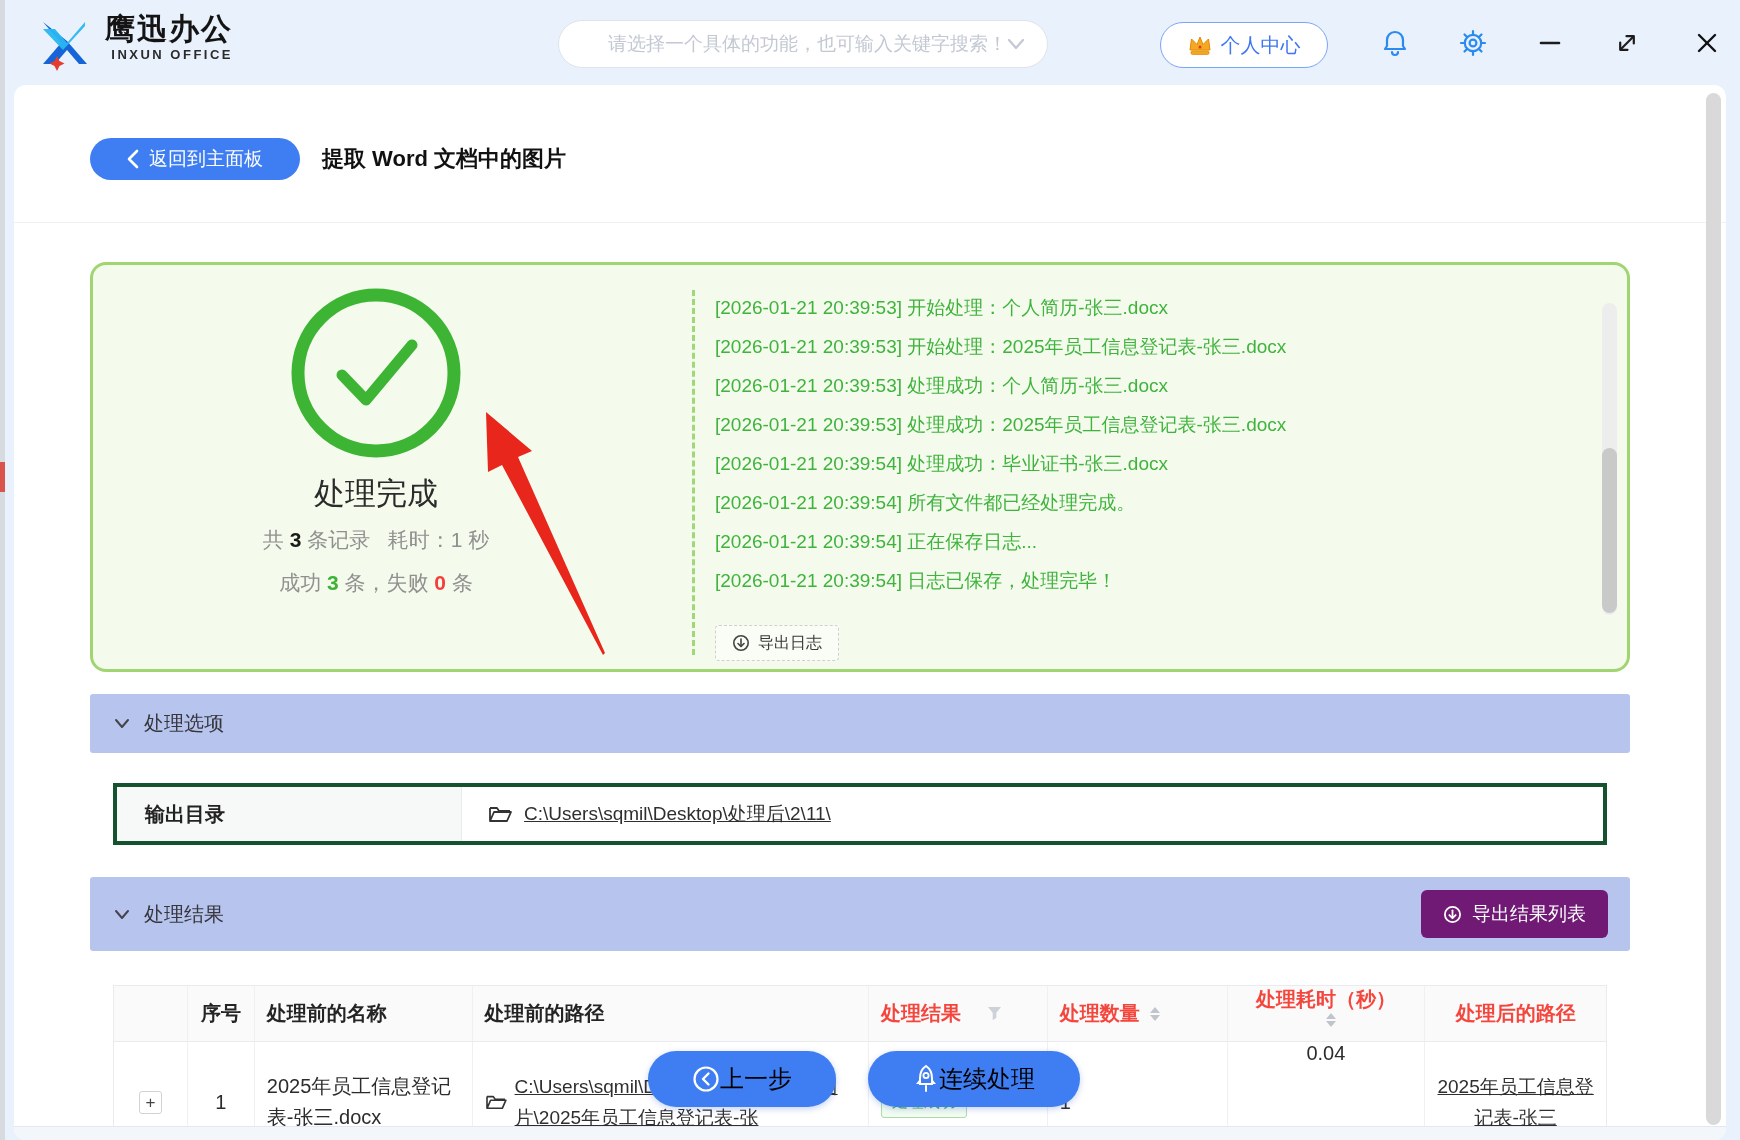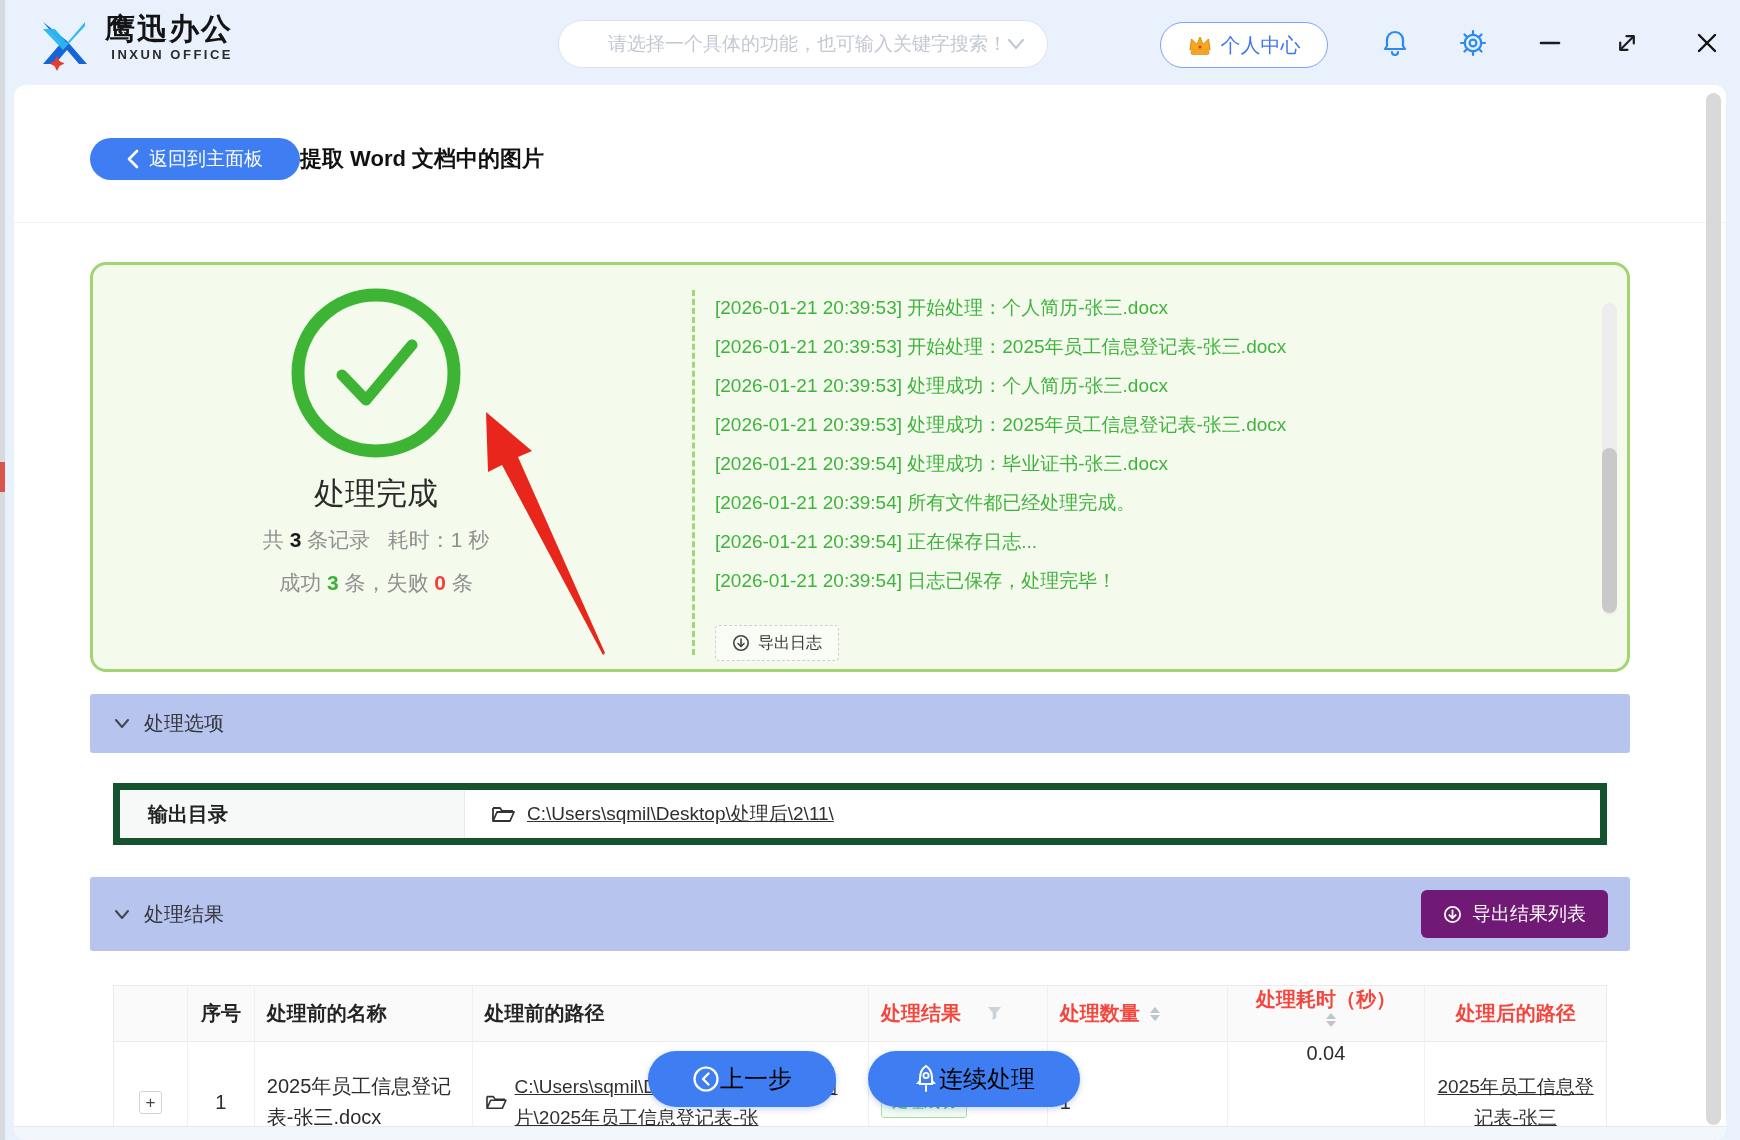--- a/index.html
+++ b/index.html
@@ -23,21 +23,21 @@
   .user-center { position:absolute; left:1155px; top:22px; width:168px; height:46px; border:1.5px solid #7da3f5; border-radius:23px; background:#fff; display:flex; align-items:center; justify-content:center; gap:9px; cursor:pointer; }
   .user-center span { font-size:20px; color:#3f76f2; }
   .icon-btn { position:absolute; top:0; height:85px; width:40px; display:flex; align-items:center; justify-content:center; cursor:pointer; }
 
   
   .panel { position:absolute; left:14px; top:85px; width:1712px; height:1055px; background:#fff; border-radius:12px; overflow:hidden; }
   .main-scrollbar { position:absolute; left:1692px; top:8px; width:15px; height:1032px; background:#d9d9d9; border-radius:8px; }
 
   .back-row { position:absolute; left:76px; top:53px; height:42px; display:flex; align-items:center; }
   .back-btn { height:42px; min-width:210px; padding:0 24px; background:#3f7ef2; border-radius:21px; color:#fff; display:flex; align-items:center; justify-content:center; gap:10px; font-size:19px; cursor:pointer; }
-  .page-title { font-size:22px; font-weight:bold; color:#111; }
+  .page-title { margin-left:22px; font-size:22px; font-weight:bold; color:#111; }
   .title-divider { position:absolute; left:0; top:137px; width:1712px; height:1px; background:#f0f1f4; }
 
   
   .result-panel { position:absolute; left:76px; top:177px; width:1540px; height:410px; background:#f4fbec; border:3px solid #a0d571; border-radius:16px; }
   .status-circle { position:absolute; left:193px; top:18px; }
   .status-title { position:absolute; left:0; top:208px; width:566px; text-align:center; font-size:31px; font-weight:500; color:#2b2b2b; }
   .sum-line1 { position:absolute; left:0; top:261px; width:566px; text-align:center; font-size:21px; color:#909090; }
   .sum-line2 { position:absolute; left:0; top:304px; width:566px; text-align:center; font-size:21px; color:#909090; }
   .sum-line1 b, .sum-line2 b { font-weight:bold; }
   .n-total { color:#1a1a1a; }
@@ -53,21 +53,21 @@
 
   
   .section-bar { position:absolute; left:76px; width:1540px; background:#b7c4ed; border-radius:3px; display:flex; align-items:center; }
   .section-bar .chev { margin-left:24px; }
   .section-bar .sec-title { margin-left:14px; font-size:20px; color:#36363c; }
   #bar-options { top:609px; height:59px; }
   #bar-results { top:792px; height:74px; }
   .export-list-btn { position:absolute; right:22px; top:13px; height:48px; padding:0 22px; background:#701a75; border:none; border-radius:6px; color:#fff; display:flex; align-items:center; gap:10px; font-size:19px; cursor:pointer; }
 
   
-  .outdir-row { position:absolute; left:99px; top:698px; width:1494px; height:62px; display:flex; border:7px solid #14532d; }
+  .outdir-row { position:absolute; left:99px; top:698px; width:1494px; height:62px; display:flex; border:4px solid #14532d; }
   .outdir-label { width:345px; background:#f7f8f8; border-right:1px solid #ebebeb; display:flex; align-items:center; padding-left:28px; font-size:20px; font-weight:bold; color:#222; }
   .outdir-value { flex:1; background:#fff; display:flex; align-items:center; gap:12px; padding-left:26px; }
   .link { font-size:19px; color:#2f2f2f; text-decoration:underline; cursor:pointer; }
 
   
   .table { position:absolute; left:99px; top:900px; width:1494px; border:1px solid #e9ebee; border-bottom:none; }
   .t-head { display:flex; height:56px; background:#fafafa; border-bottom:1px solid #e9ebee; }
   .t-row { display:flex; height:120px; background:#fff; position:relative; }
   .cell { border-right:1px solid #eef0f2; display:flex; align-items:center; padding:0 12px; font-size:20px; color:#2c2c2c; overflow:hidden; }
   .cell:last-child { border-right:none; }

